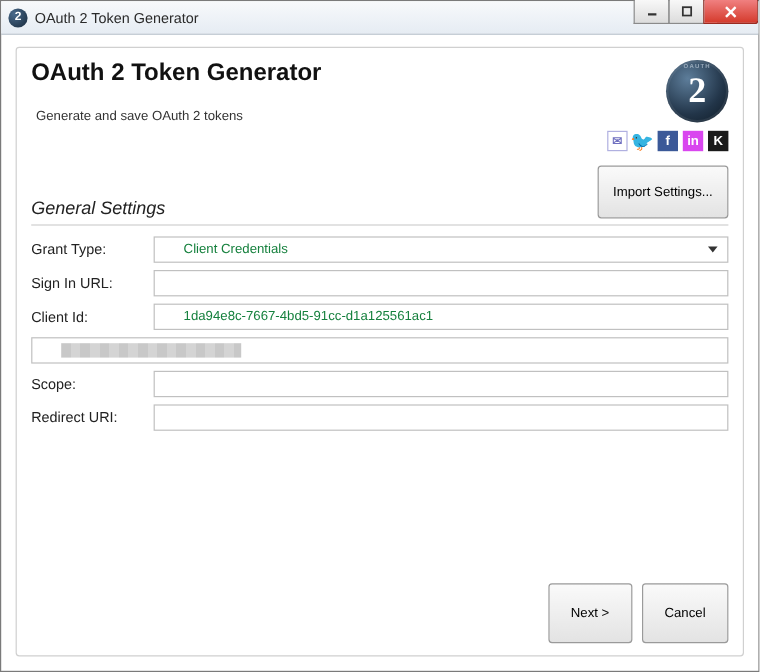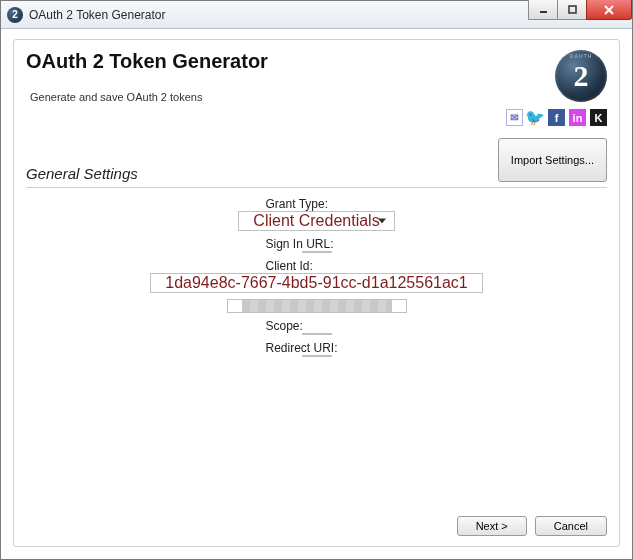--- a/index.html
+++ b/index.html
@@ -152,37 +152,36 @@
   }
   hr.div {
     border: none;
     border-top: 1px solid #cfcfcf;
     margin: 3px 0 6px 0;
   }
   .form-row {
     display: flex;
     align-items: center;
     margin: 3px 0;
-    flex-direction: column;
   }
   .form-row label {
     width: 102px;
     font-size: 12px;
     color: #222;
   }
   .form-row .field {
     flex: 1;
     height: 22px;
     border: 1px solid #c0c0c0;
-    padding: 0 14px;
-    font-size: 16px;
+    padding: 0 24px;
+    font-size: 11px;
     background: #fff;
     display: flex;
     align-items: center;
-    color: #7f1d1d;
+    color: #15803d;
   }
   .form-row .select {
     position: relative;
   }
   .form-row .select::after {
     content: "";
     position: absolute;
     right: 8px; top: 50%;
     transform: translateY(-50%);
     border-left: 4px solid transparent;
@@ -194,21 +193,21 @@
     background: repeating-linear-gradient(90deg, #c8c8c8, #c8c8c8 8px, #d4d4d4 8px, #d4d4d4 16px);
     filter: blur(0.5px);
   }
   .footer {
     display: flex;
     justify-content: flex-end;
     gap: 8px;
     margin-top: auto;
     padding-top: 10px;
   }
-  .footer .btn { padding: 3px 18px; }
+  .footer .btn { padding: 18px 18px; }
 </style>
 </head>
 <body>
 
 <div class="window">
 
   <div class="titlebar">
     <div class="app-icon">2</div>
     <div class="title">OAuth 2 Token Generator</div>
     <div class="win-controls">

